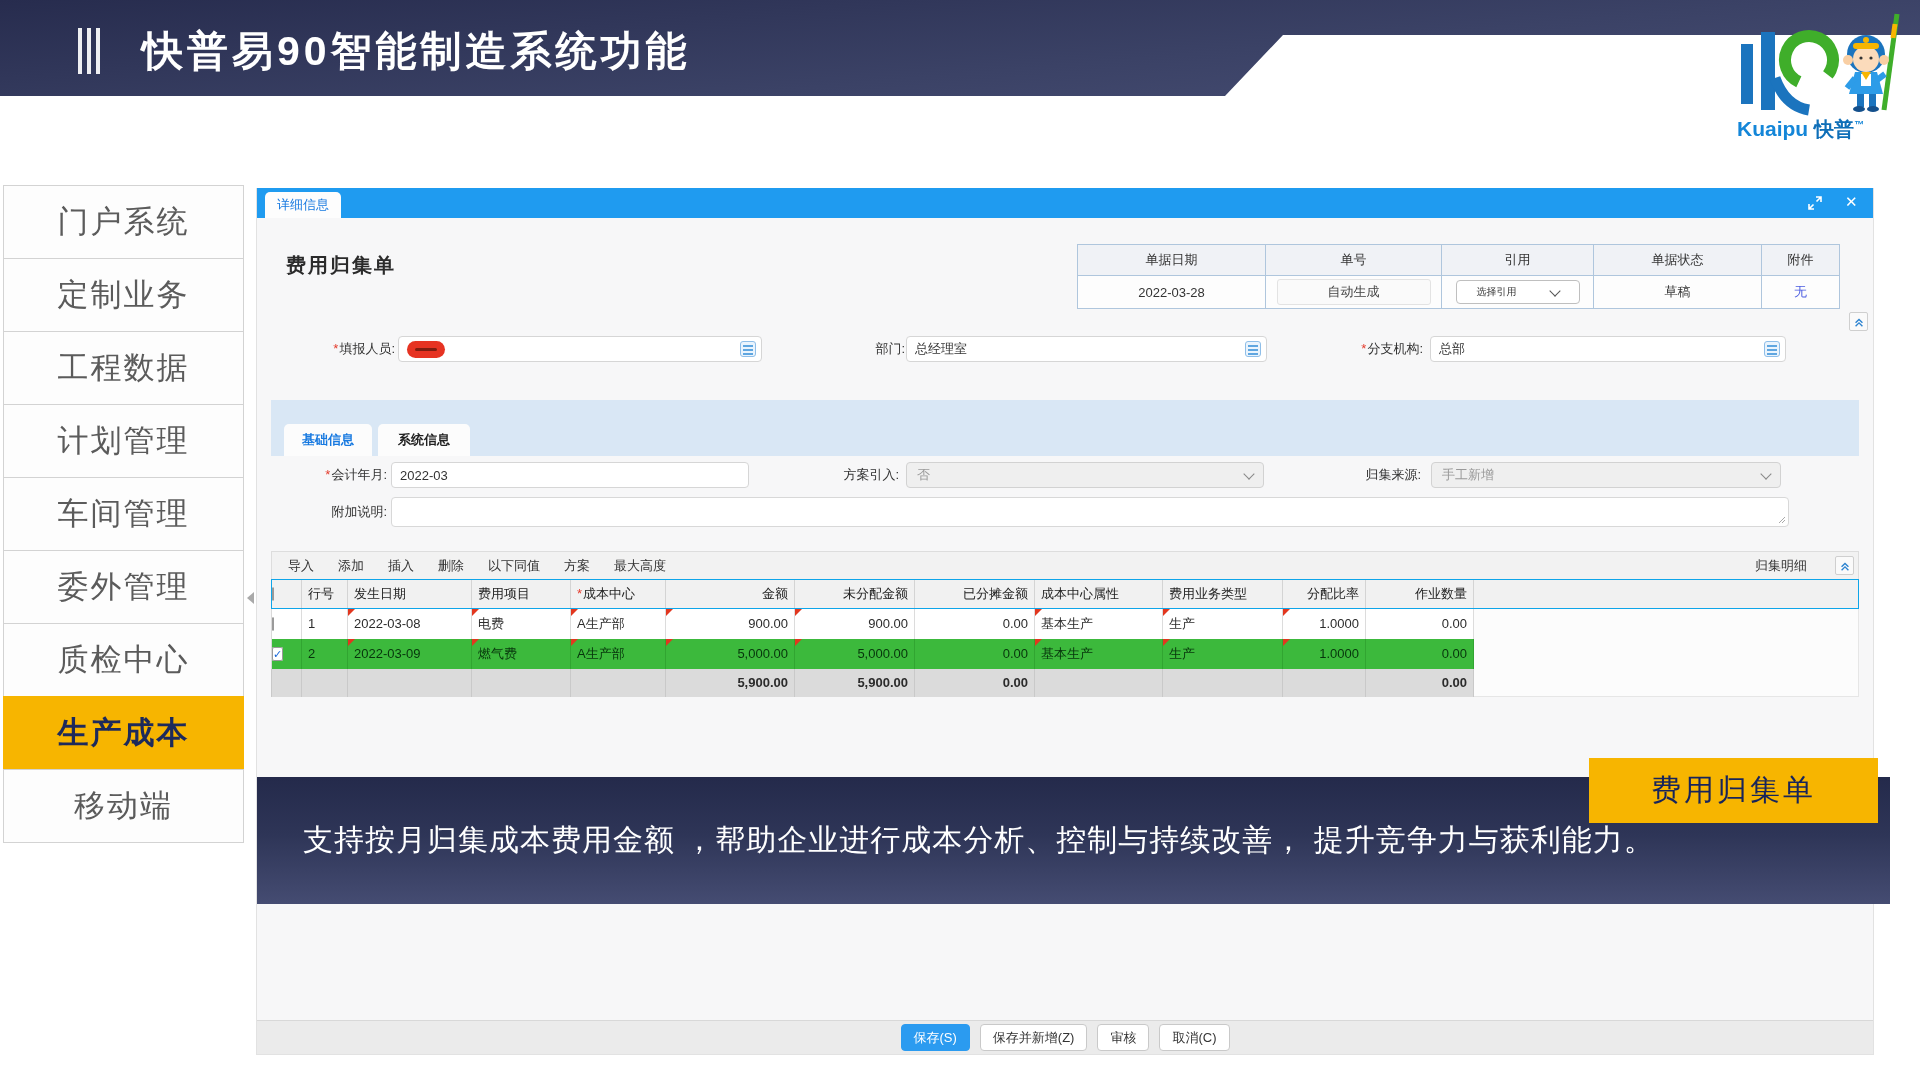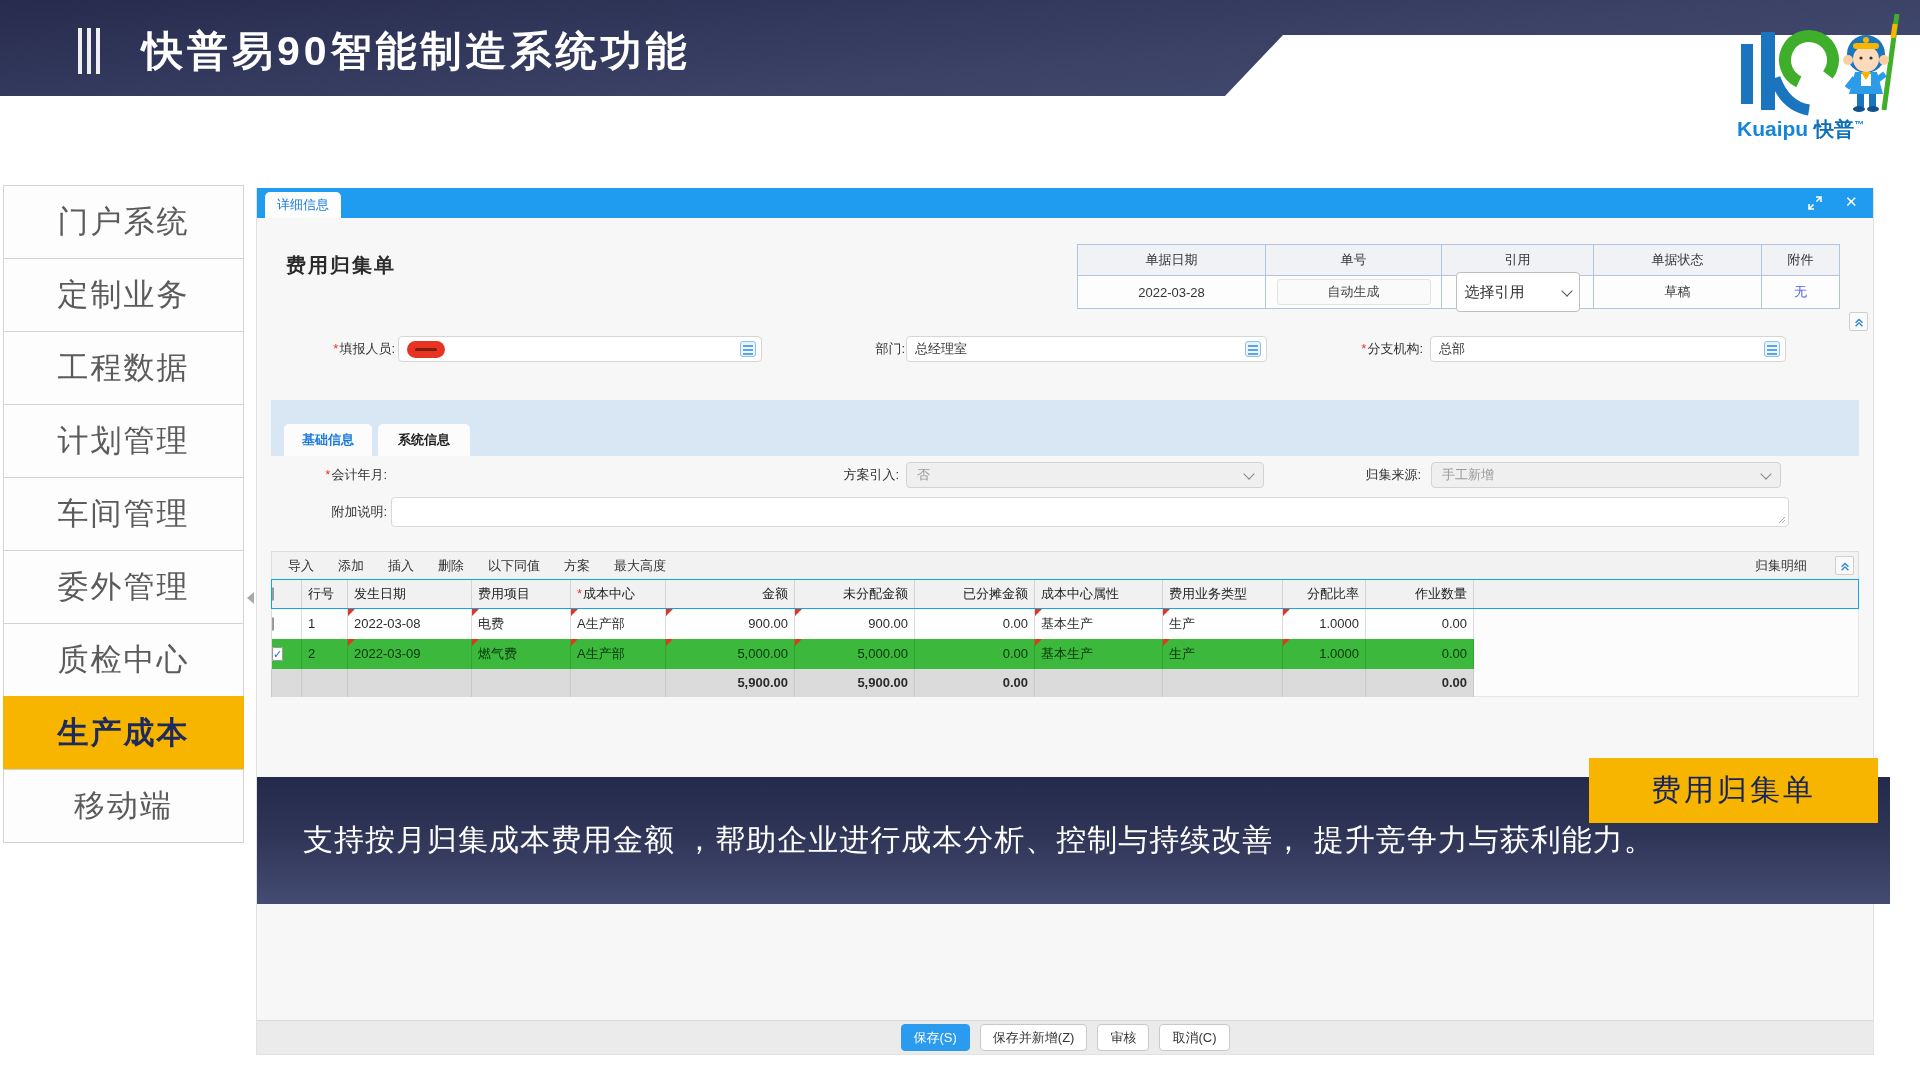--- a/index.html
+++ b/index.html
@@ -43,22 +43,22 @@
 
   
   #doc-t{left:820px;top:56px;display:grid;grid-template-columns:188px 176px 152px 168px 77px;
          border:1px solid #AFC6DD;background:#FDFDFD}
   .doc-h{height:30px;background:#F0F2F6;border-right:1px solid #AFC6DD;border-bottom:1px solid #AFC6DD;
          display:flex;align-items:center;justify-content:center;font-size:13px;color:#333}
   .doc-v{height:32px;border-right:1px solid #AFC6DD;display:flex;align-items:center;justify-content:center;font-size:13px;color:#333}
   .doc-h:nth-child(5),.doc-v:last-child{border-right:none}
   .inset{width:152px;height:24px;border:1px solid #E3E3E3;background:#FAFAFA;border-radius:3px;
          display:flex;align-items:center;justify-content:center;color:#444}
-  .mini-select{width:124px;height:40px;border:1px solid #BFBFBF;border-radius:4px;background:#fff;
-         display:flex;align-items:center;justify-content:space-between;padding:0 8px;box-sizing:border-box;font-size:15px}
+  .mini-select{width:124px;height:24px;border:1px solid #BFBFBF;border-radius:4px;background:#fff;
+         display:flex;align-items:center;justify-content:space-between;padding:0 20px;box-sizing:border-box;font-size:10px}
   .chev{width:7px;height:7px;border-right:1.6px solid #555;border-bottom:1.6px solid #555;transform:rotate(45deg);margin-top:-3px}
   .link{color:#4A5BE0}
 
   .coll-box{width:17px;height:17px;border:1px solid #CFCFCF;background:#FAFAFA;border-radius:2px;
             display:flex;align-items:center;justify-content:center}
   #coll1{left:1592px;top:124px}
   #coll2{left:1578px;top:368px}
 
   
   .lbl{position:absolute;font-size:13px;color:#333;height:26px;line-height:26px;text-align:right;white-space:nowrap}
@@ -250,20 +250,23 @@
   </div>
 
   <div id="tabstrip" class="abs">
     <div id="ftab1" class="ftab">基础信息</div>
     <div id="ftab2" class="ftab">系统信息</div>
   </div>
 
   <div class="lbl" style="left:30px;top:274px;width:100px">
     <span class="req">*</span><span>会计年月:</span>
   </div>
+  <div class="input" style="left:134px;top:274px;width:358px;padding-right:8px">
+    <span>2022-03</span>
+  </div>
   <div class="lbl" style="left:560px;top:274px;width:82px">方案引入:</div>
   <div class="gsel" style="left:649px;top:274px;width:358px">
     <span>否</span>
     <i class="chev"></i>
   </div>
   <div class="lbl" style="left:1076px;top:274px;width:88px">归集来源:</div>
   <div class="gsel" style="left:1174px;top:274px;width:350px">
     <span>手工新增</span>
     <i class="chev"></i>
   </div>

